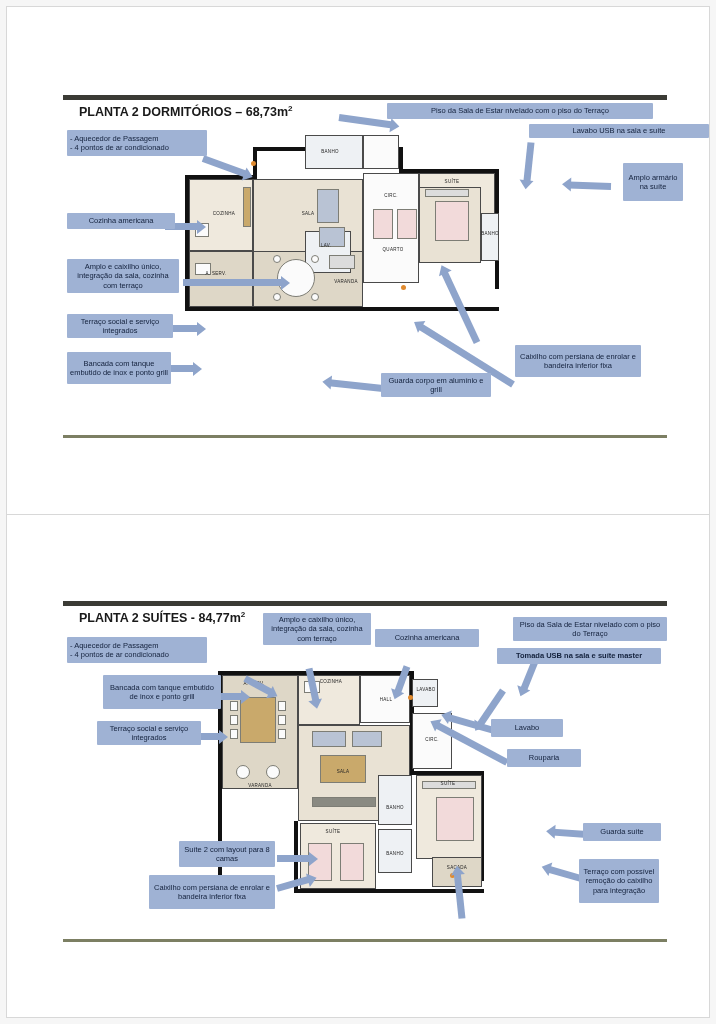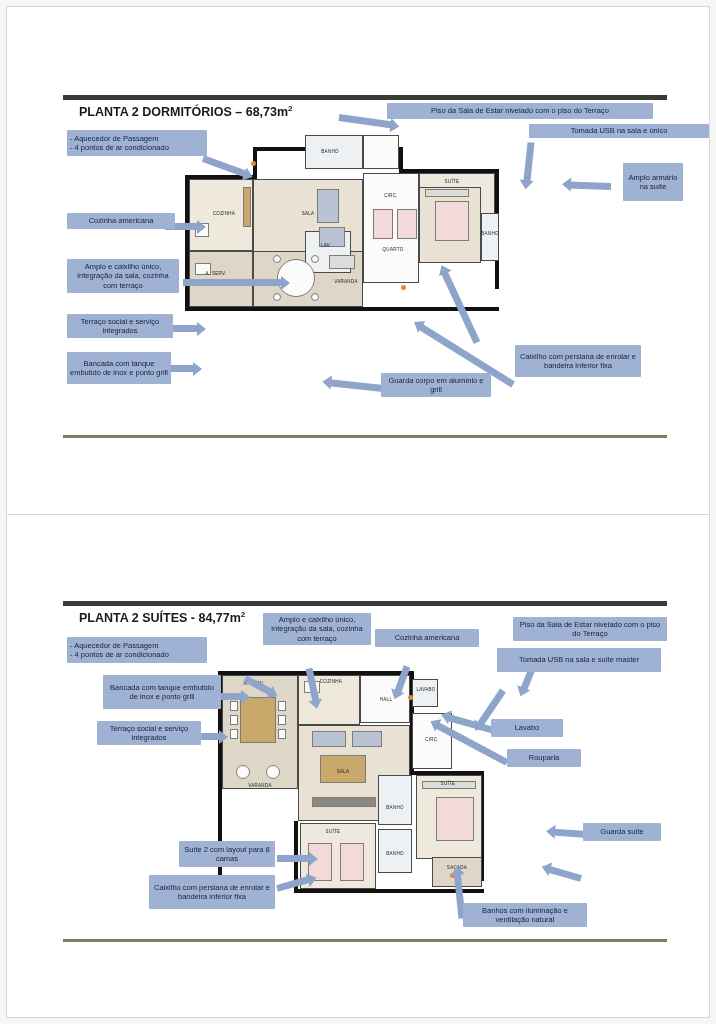--- a/index.html
+++ b/index.html
@@ -216,21 +216,21 @@
       <div class="arrow" style="left:604px; top:176px; width:42px; transform:rotate(182deg);"></div>
       <div class="arrow" style="left:158px; top:216px; width:34px;"></div>
       <div class="arrow" style="left:176px; top:272px; width:100px;"></div>
       <div class="arrow" style="left:158px; top:318px; width:34px;"></div>
       <div class="arrow" style="left:158px; top:358px; width:30px;"></div>
       <div class="arrow" style="left:376px; top:378px; width:54px; transform:rotate(186deg);"></div>
       <div class="arrow" style="left:506px; top:374px; width:110px; transform:rotate(212deg);"></div>
       <div class="arrow" style="left:470px; top:332px; width:78px; transform:rotate(245deg);"></div>
 
       <div class="callout" style="left:380px; top:96px; width:266px; height:16px;">Piso da Sala de Estar nivelado com o piso do Terraço</div>
-      <div class="callout" style="left:522px; top:117px; width:180px; height:14px;">Tomada USB na sala e único</div>
+      <div class="callout" style="left:522px; top:117px; width:180px; height:14px;">Lavabo USB na sala e suíte</div>
       <div class="callout left-al" style="left:60px; top:123px; width:140px; height:26px; white-space:pre-line;">-  Aquecedor de Passagem
 -  4 pontos de ar condicionado</div>
       <div class="callout" style="left:600px; top:156px; width:60px; height:38px;margin-left:16px;">Amplo armário na suíte</div>
       <div class="callout" style="left:60px; top:206px; width:108px; height:16px;">Cozinha americana</div>
       <div class="callout" style="left:60px; top:252px; width:112px; height:34px;">Amplo e caixilho único, integração da sala, cozinha com terraço</div>
       <div class="callout" style="left:60px; top:307px; width:106px; height:24px;">Terraço social e serviço integrados</div>
       <div class="callout" style="left:60px; top:345px; width:104px; height:32px;">Bancada com tanque embutido de inox e ponto grill</div>
       <div class="callout" style="left:374px; top:366px; width:110px; height:24px;">Guarda corpo em alumínio e grill</div>
       <div class="callout" style="left:508px; top:338px; width:126px; height:32px;">Caixilho com persiana de enrolar e bandeira inferior fixa</div>
     </div>
@@ -319,25 +319,25 @@
       <div class="arrow" style="left:574px; top:360px; width:34px; transform:rotate(196deg);"></div>
       <div class="arrow" style="left:270px; top:340px; width:34px;"></div>
       <div class="arrow" style="left:270px; top:370px; width:34px; transform:rotate(-16deg);"></div>
       <div class="arrow" style="left:455px; top:400px; width:46px; transform:rotate(-96deg);"></div>
 
       <div class="callout" style="left:256px; top:98px; width:108px; height:32px;">Amplo e caixilho único, integração da sala, cozinha com terraço</div>
       <div class="callout" style="left:368px; top:114px; width:104px; height:18px;">Cozinha americana</div>
       <div class="callout" style="left:506px; top:102px; width:154px; height:24px;">Piso da Sala de Estar nivelado com o piso do Terraço</div>
       <div class="callout left-al" style="left:60px; top:122px; width:140px; height:26px; white-space:pre-line;">-  Aquecedor de Passagem
 -  4 pontos de ar condicionado</div>
-      <div class="callout" style="left:490px; top:133px; width:164px; height:24px;">Tomada USB na sala e suíte master</div>
+      <div class="callout" style="left:490px; top:133px; width:164px; height:16px;font-weight:bold;">Tomada USB na sala e suíte master</div>
       <div class="callout" style="left:96px; top:160px; width:118px; height:34px;">Bancada com tanque embutido de inox e ponto grill</div>
       <div class="callout" style="left:484px; top:204px; width:72px; height:18px;">Lavabo</div>
       <div class="callout" style="left:90px; top:206px; width:104px; height:24px;">Terraço social e serviço integrados</div>
       <div class="callout" style="left:500px; top:234px; width:74px; height:18px;">Rouparia</div>
       <div class="callout" style="left:576px; top:308px; width:78px; height:18px;">Guarda suíte</div>
       <div class="callout" style="left:172px; top:326px; width:96px; height:26px;">Suíte 2 com layout para 8 camas</div>
+      <div class="callout" style="left:572px; top:344px; width:80px; height:44px;">Terraço com possível remoção do caixilho para integração</div>
       <div class="callout" style="left:142px; top:360px; width:126px; height:34px;">Caixilho com persiana de enrolar e bandeira inferior fixa</div>
-      <div class="callout" style="left:456px; top:388px; width:124px; height:24px;">Banhos com iluminação  e ventilação natural</div>
     </div>
   </div>
 
 </div>
 
 </body></html>

